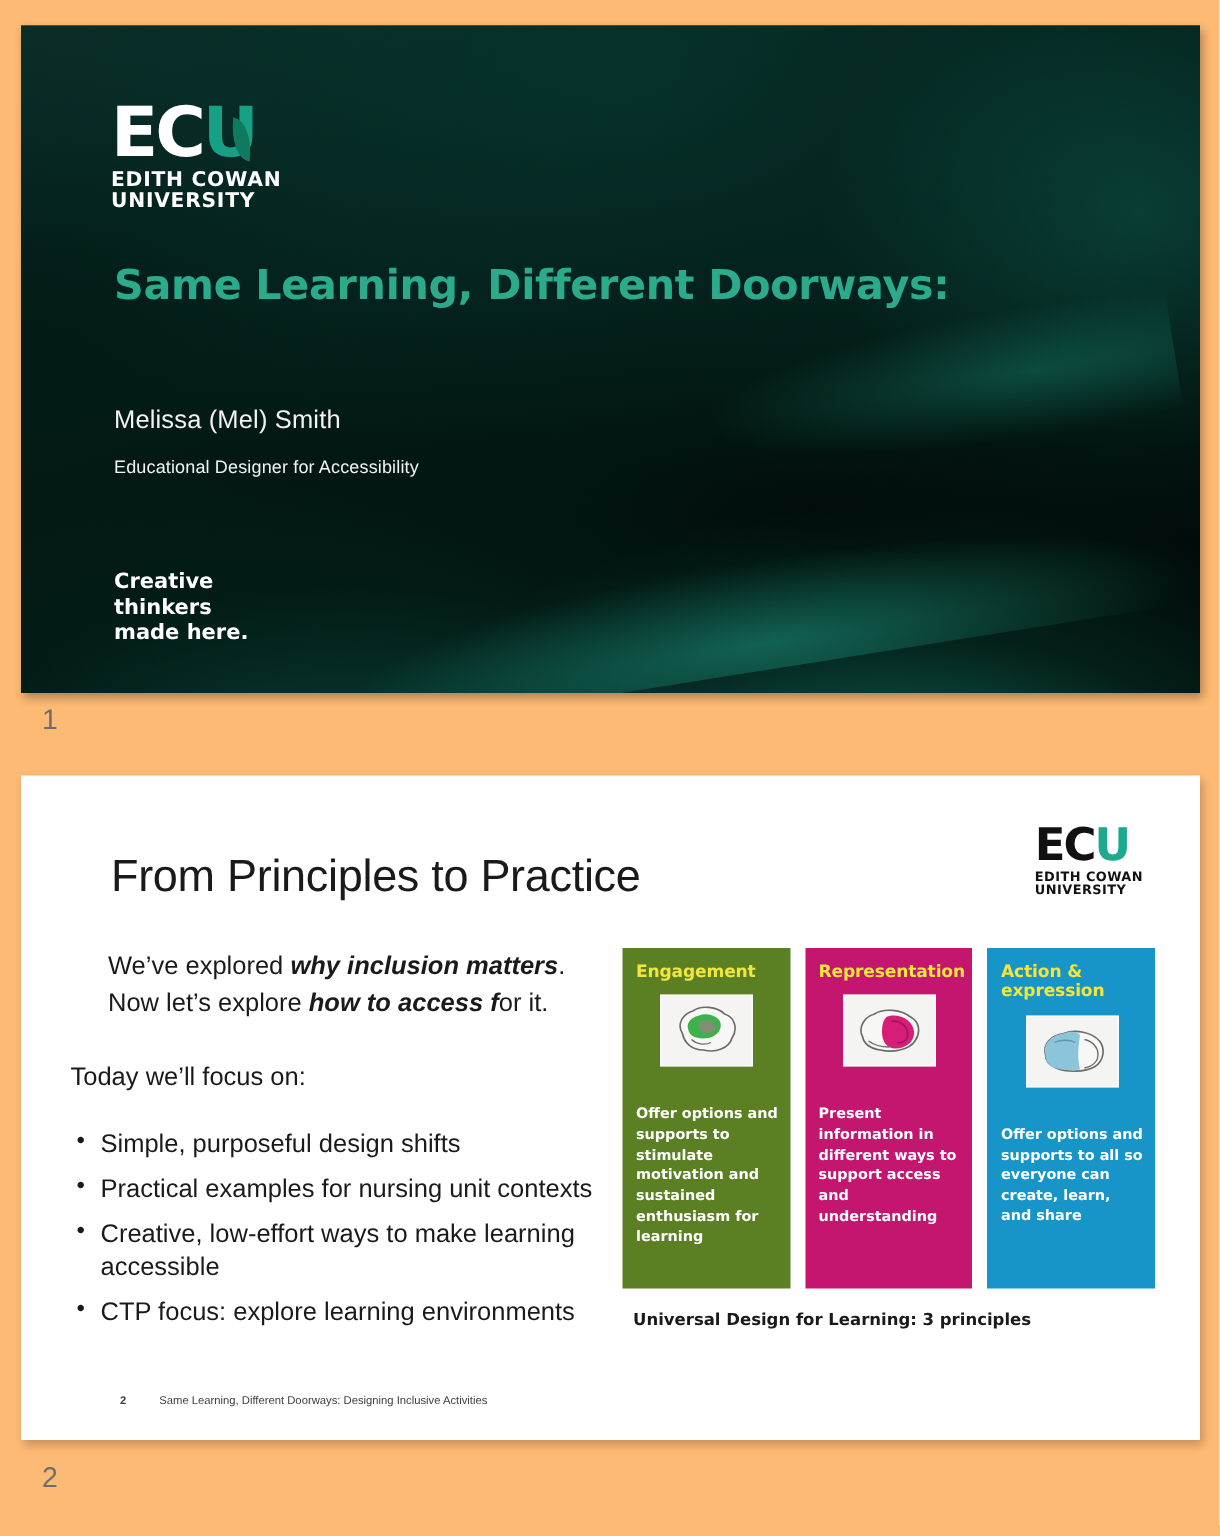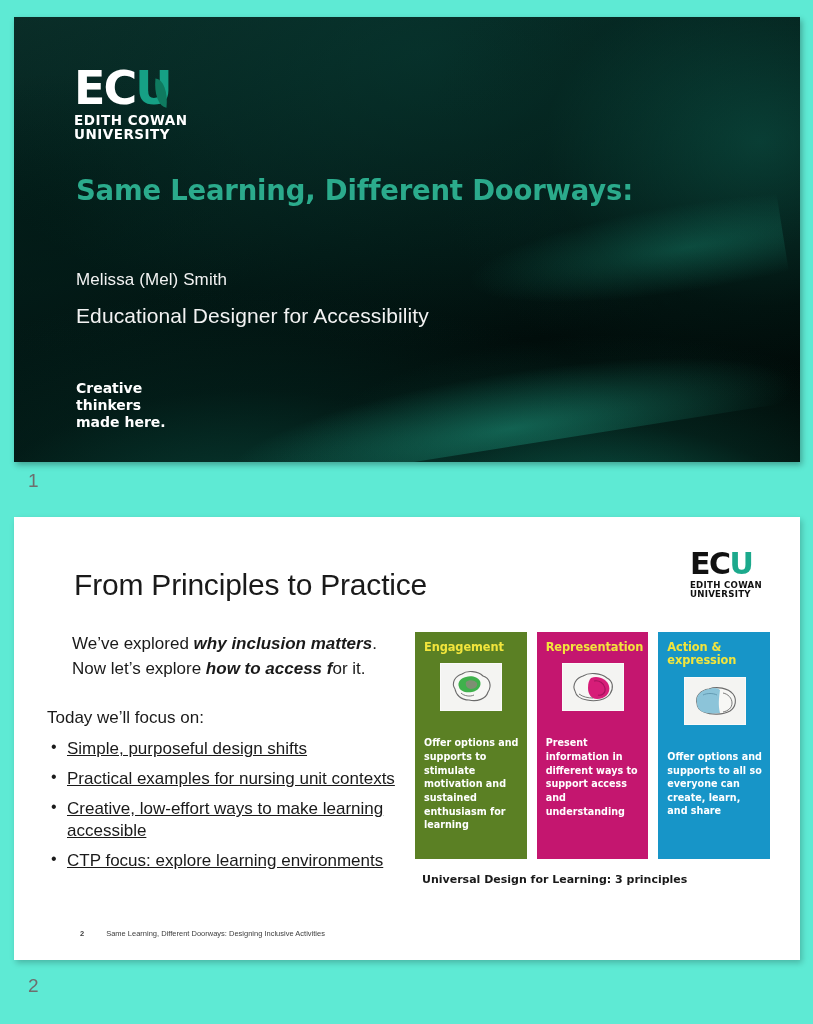--- a/index.html
+++ b/index.html
@@ -6,21 +6,21 @@
   html, body {
     margin: 0; padding: 0;
     width: 813px; height: 1024px;
     background: #f7f7f7;
     font-family: "Liberation Sans", sans-serif;
     overflow: hidden;
   }
   #page {
     position: relative;
     width: 813px; height: 1024px;
-    background: #5eead4;
+    background: #fdba74;
   }
 
   
   .slide1-wrap {
     position: absolute;
     left: 14px; top: 17px;
     width: 786px; height: 445px;
     box-shadow: 2px 3px 6px rgba(0,0,0,0.30);
     background: #000;
     overflow: hidden;
@@ -89,21 +89,21 @@
     font-weight: bold;
     color: #2bab8c;
     letter-spacing: 0;
   }
   .s1-author {
     position: absolute; left: 62px; top: 253px;
     font-size: 17px; color: #f2f2f2; letter-spacing: 0.1px;
   }
   .s1-role {
     position: absolute; left: 62px; top: 287px;
-    font-size: 21px; color: #f2f2f2; letter-spacing: 0.1px;
+    font-size: 12px; color: #f2f2f2; letter-spacing: 0.1px;
   }
   .s1-tag {
     position: absolute; left: 62px; top: 363px;
     font-family: "DejaVu Sans", sans-serif;
     font-weight: bold;
     font-size: 14px; line-height: 1.22; color: #ffffff;
   }
 
   .page-num {
     position: absolute;
@@ -138,21 +138,21 @@
     letter-spacing: -0.2px;
   }
 
   .s2-left {
     position: absolute; left: 33px; top: 115px; width: 360px;
     color: #1a1a1a;
   }
   .s2-intro { font-size: 17px; line-height: 1.45; margin-left: 25px; }
   .s2-intro b { font-style: italic; font-weight: bold; }
   .s2-focus { font-size: 17px; margin-top: 27px; }
-  .s2-bullets { list-style: none; margin: 10px 0 0 0; padding: 0; text-decoration: underline; }
+  .s2-bullets { list-style: none; margin: 24px 0 0 0; padding: 0; }
   .s2-bullets li {
     font-size: 17px; line-height: 1.24;
     margin-bottom: 9px;
     padding-left: 20px;
     position: relative;
   }
   .s2-bullets li::before {
     content: "\2022";
     position: absolute; left: 4px; top: -1px;
     font-size: 16px;

